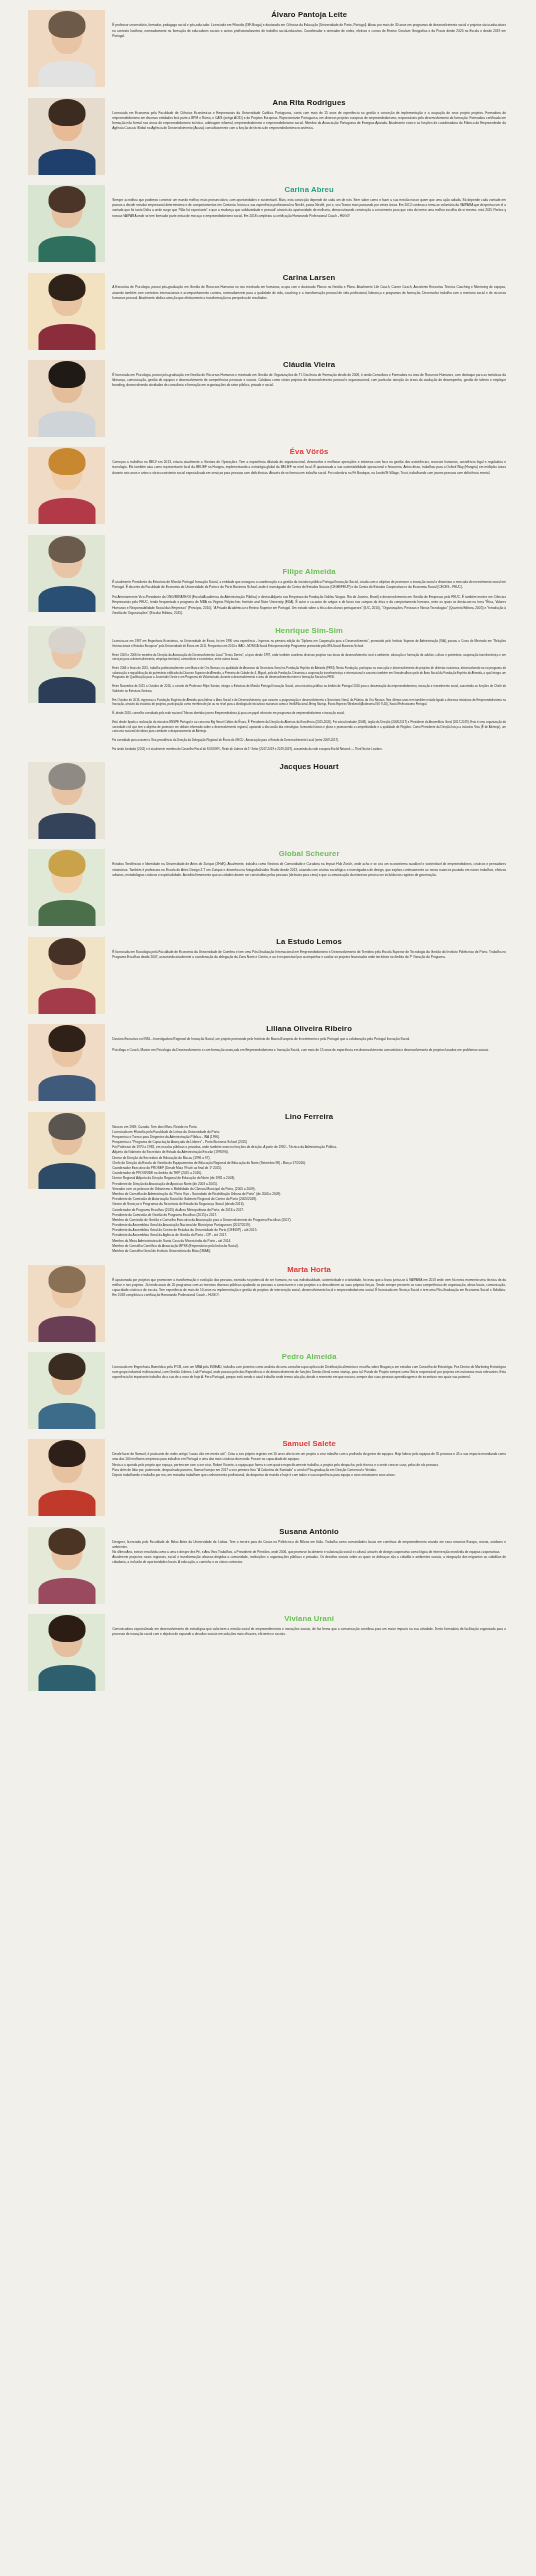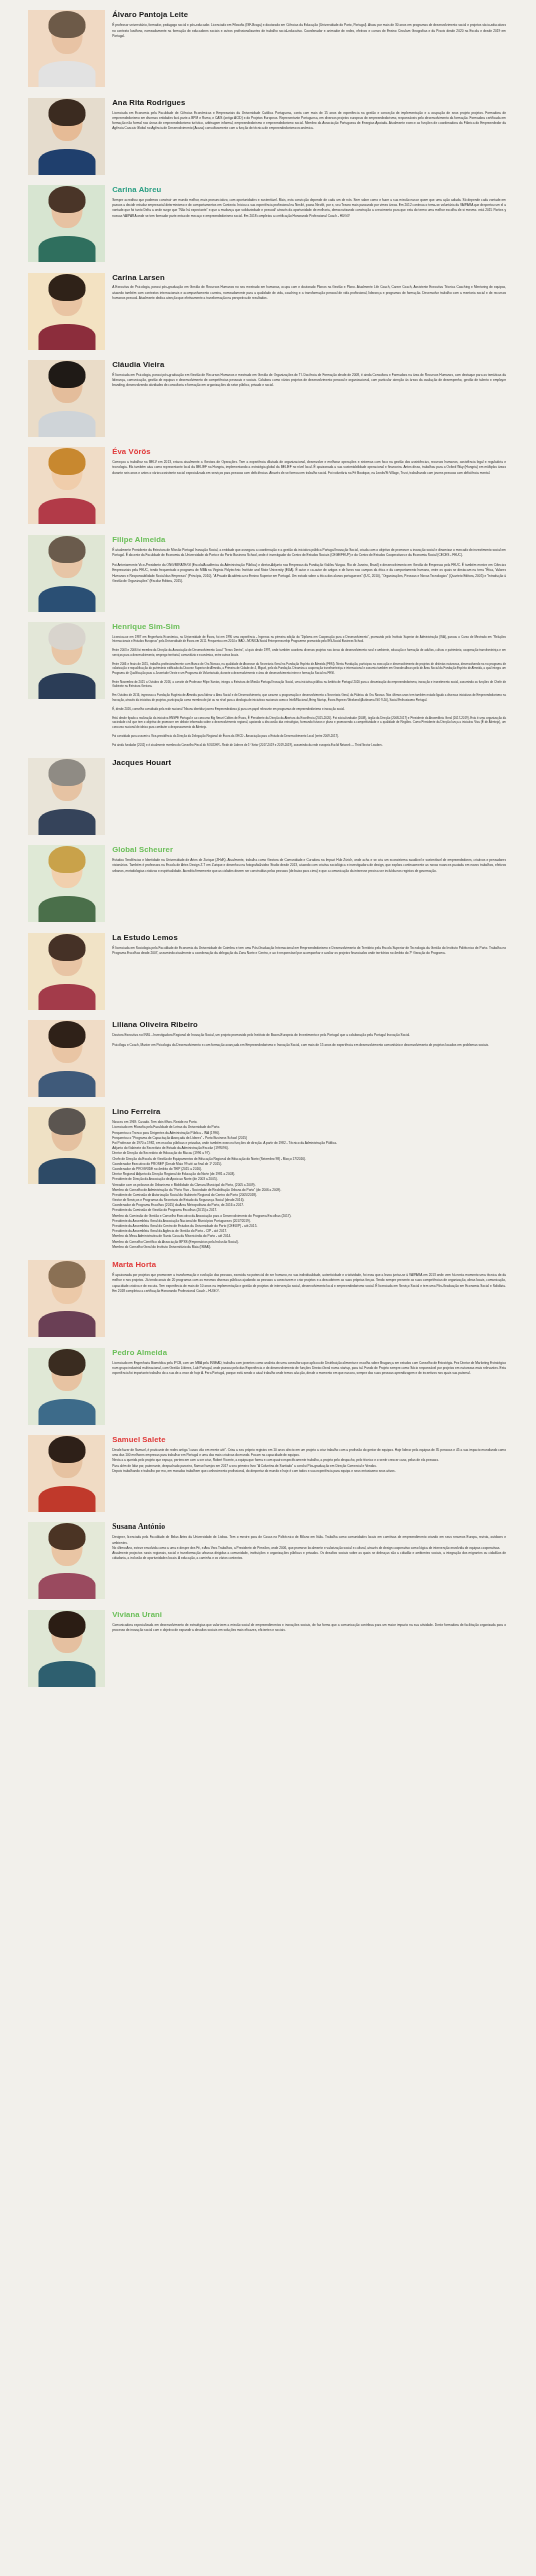--- a/index.html
+++ b/index.html
@@ -66,20 +66,21 @@
     flex: 1 1 auto;
     min-width: 0;
     padding-top: 1px;
   }
   .name {
     font-size: 7.7px;
     font-weight: bold;
     margin: 0 0 3.1px 0;
     letter-spacing: 0.1px;
     line-height: 1.15;
+    text-align: center;
   }
   .bio {
     font-size: 3.2px;
     line-height: 1.62;
     color: #2c2c2c;
     text-align: justify;
     margin: 0;
     white-space: pre-line;
   }
   .bio.small {
@@ -171,21 +172,21 @@
     </div>
     <div class="speaker">
       <div class="portrait-wrap">
         <div class="portrait" style="background: rgb(223, 230, 212);">
           <div class="body" style="background: rgb(42, 79, 116);"></div>
           <div class="head" style="background: rgb(231, 197, 166);"></div>
           <div class="hair" style="background: rgb(106, 91, 76);"></div>
         </div>
       </div>
       <div class="content">
-        <h2 class="name" style="color: rgb(107, 191, 89);">Filipe Almeida</h2>
+        <h2 class="name" style="color: rgb(107, 191, 89); margin-top: 32px;">Filipe Almeida</h2>
         <p class="bio">É atualmente Presidente da Estrutura de Missão Portugal Inovação Social, a entidade que assegura a coordenação e a gestão da iniciativa pública Portugal Inovação Social, criada com o objetivo de promover a inovação social e dinamizar o mercado de investimento social em Portugal. É docente da Faculdade de Economia da Universidade do Porto e do Porto Business School, onde é investigador do Centro de Estudos Sociais (CEGE/FEUP) e do Centro de Estudos Cooperativos e da Economia Social (CECES - FEUC).
 
 Foi Anteriormente Vice-Presidente da ONG/MIRATE/GI (Escola/Académica da Administração Pública) e diretor-Adjunto nas Empresas da Fundação Galileu Vargas. Rio de Janeiro, Brasil) e desenvolvimento em Gestão de Empresas pela FEUC. É também mestre em Ciências Empresariais pela FEUC, tendo frequentado o programa de MBA na Virginia Polytechnic Institute and State University (EUA). É autor e co-autor de artigos e de livros nas campos da ética e da comportamento humano, entre os quais se destacam na terra "Ética, Valores Humanos e Responsabilidade Social das Empresas" (Princípia, 2010), "A Fraude Académica no Ensino Superior em Portugal. Um estudo sobre a ética dos alunos portugueses" (IUC, 2010), "Organizações, Pessoas e Novas Tecnologias" (Quarteto Editora, 2005) e "Introdução à Gestão de Organizações" (Escolar Editora, 2015).</p>
       </div>
     </div>
     <div class="speaker">
       <div class="portrait-wrap">
         <div class="portrait" style="background: rgb(227, 231, 216);">
           <div class="body" style="background: rgb(43, 61, 87);"></div>
           <div class="head" style="background: rgb(232, 198, 166);"></div>
@@ -348,21 +349,21 @@
     </div>
     <div class="speaker">
       <div class="portrait-wrap">
         <div class="portrait" style="background: rgb(228, 233, 216);">
           <div class="body" style="background: rgb(154, 74, 95);"></div>
           <div class="head" style="background: rgb(233, 197, 164);"></div>
           <div class="hair" style="background: rgb(75, 52, 36);"></div>
         </div>
       </div>
       <div class="content">
-        <h2 class="name" style="color: rgb(26, 26, 26); font-family: Liberation Serif, serif;">Susana António</h2>
+        <h2 class="name" style="color: rgb(26, 26, 26);">Susana António</h2>
         <p class="bio">Designer, licenciada pela Faculdade de Belas Artes da Universidade de Lisboa. Tem o mestre para de Casas no Politécnico de Milano em Itália. Trabalha como comunidades locais em comitivas de empreendimento criando em seus resumos Europa, revista, outdoors e ambientes.
 No último Ano, esteve envolvida como a uma e despre des Fé, e Ana Vera Trabalhos, a Presidente de Pensões, onde 2006, que promove localmente e valorização social e cultural, através de design cooperativo como lógica de intervenção envolvida de equipas cooperativas.
 Atualmente projectos rurais regionais, social e transformação urbanas dirigidas a comunidade, instituições e organizações públicas e privadas. Os desafios sociais sobre as quais se debruças são a cidadão e ambientes sociais, a integração dos migrantes ou cidadãos de cidadania, a inclusão de oportunidades locais. A educação, a caminha e os vários contextos.</p>
       </div>
     </div>
     <div class="speaker">
       <div class="portrait-wrap">
         <div class="portrait" style="background: rgb(223, 231, 213);">
           <div class="body" style="background: rgb(46, 95, 111);"></div>
           <div class="head" style="background: rgb(229, 192, 160);"></div>

